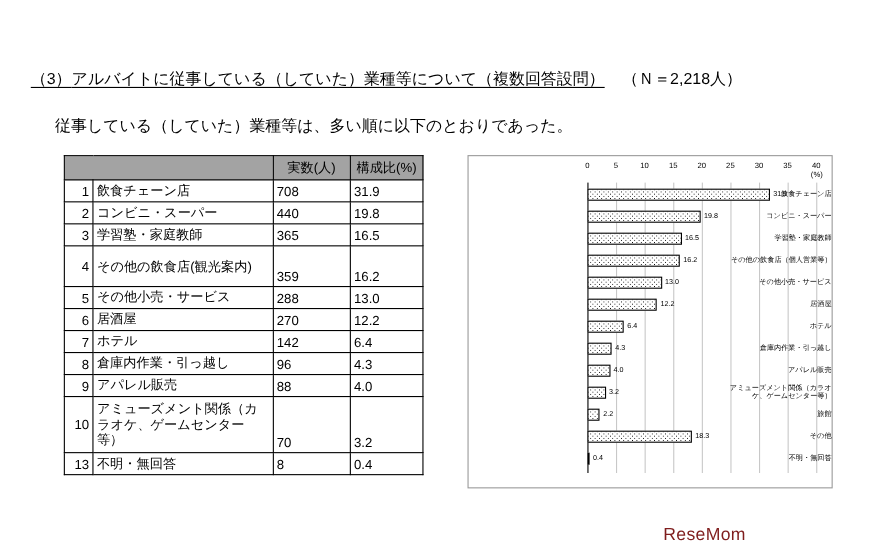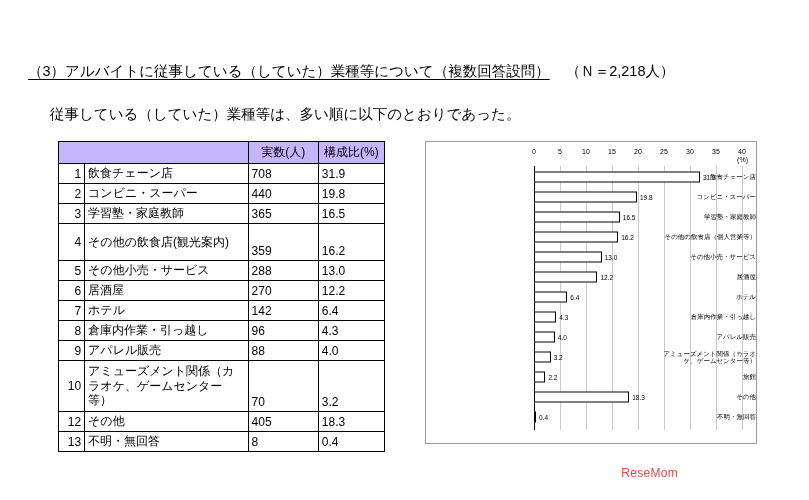--- a/index.html
+++ b/index.html
@@ -57,21 +57,21 @@
     width: 327px;
     font-size: 12px;
     table-layout: fixed;
   }
   table.data th, table.data td {
     border: 1px solid #000000;
     padding: 1px 3px;
     line-height: 1.22;
   }
   table.data thead th {
-    background: #c4b5fd;
+    background: #a3a3a3;
     text-align: center;
     font-weight: normal;
     height: 19px;
   }
   col.c-rank { width: 26px; }
   col.c-name { width: 163px; }
   col.c-num  { width: 70px; }
   col.c-pct  { width: 66px; }
   td.rank {
     text-align: right;
@@ -191,23 +191,23 @@
     position: absolute;
     left: 30px;
     top: 462px;
     font-size: 14px;
     white-space: nowrap;
   }
   
   .watermark {
     position: absolute;
     right: 6px;
-    bottom: 20px;
-    font-size: 12px;
-    color: #ef4444;
+    bottom: 4px;
+    font-size: 16px;
+    color: #7f1d1d;
     letter-spacing: 0.3px;
   }
 </style>
 </head>
 <body>
 
 <div class="page">
 
   <div class="heading">
     <span class="underlined">（3）</span><span class="underlined">アルバイトに従事している（していた）業種等について（複数回答設問）</span><span class="nval">（Ｎ＝2,218人）</span>
@@ -283,26 +283,20 @@
           <td class="rank">9</td>
           <td class="name">アパレル販売</td>
           <td class="num">88</td>
           <td class="pct">4.0</td>
         </tr>
         <tr class="xtall">
           <td class="rank vmid">10</td>
           <td class="name">アミューズメント関係（カラオケ、ゲームセンター等）</td>
           <td class="num">70</td>
           <td class="pct">3.2</td>
-        </tr>
-        <tr class="normal">
-          <td class="rank">12</td>
-          <td class="name">その他</td>
-          <td class="num">405</td>
-          <td class="pct">18.3</td>
         </tr>
         <tr class="normal">
           <td class="rank">13</td>
           <td class="name">不明・無回答</td>
           <td class="num">8</td>
           <td class="pct">0.4</td>
         </tr>
       </tbody>
     </table>
   </div>

